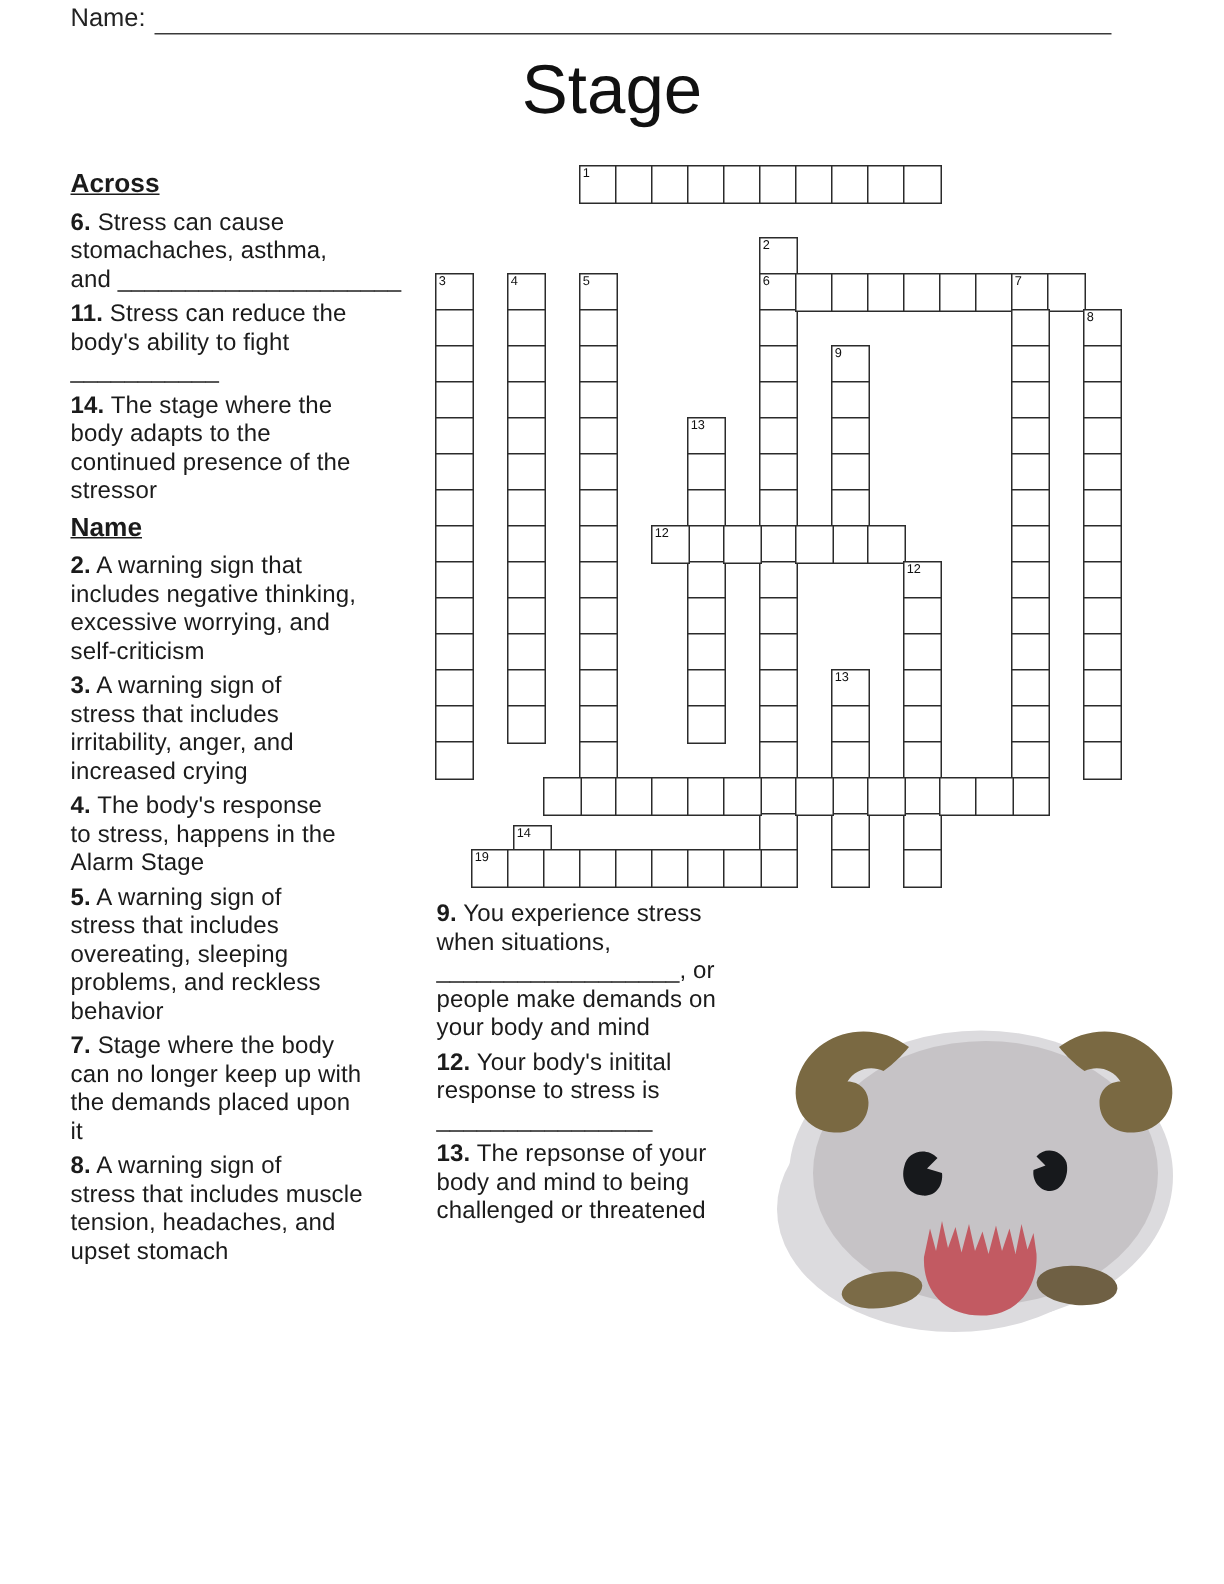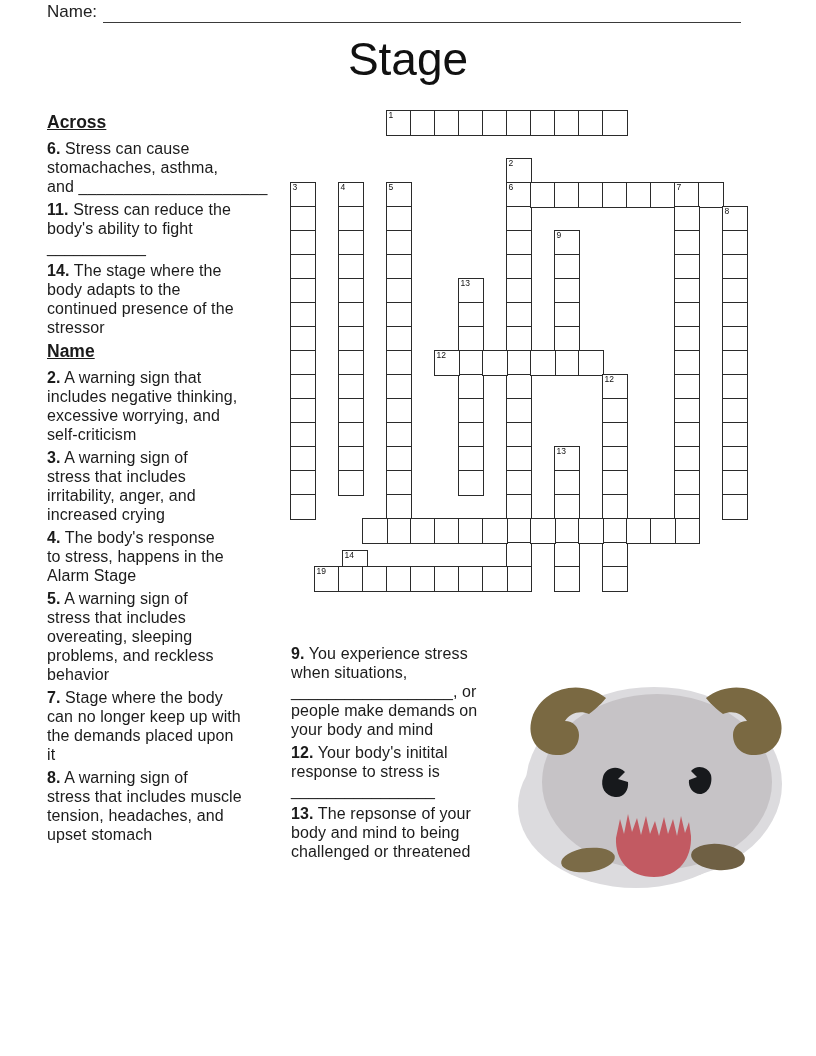--- a/index.html
+++ b/index.html
@@ -6,21 +6,21 @@
   .page{
     position:relative;width:816px;height:1056px;background:#ffffff;
     font-family:"Liberation Sans",sans-serif;color:#1b1b1b;overflow:hidden;
     margin:0 auto;
   }
   .name-label{position:absolute;left:47px;top:2px;font-size:17px;color:#222;}
   .name-line{position:absolute;left:103px;top:2px;width:638px;height:20px;border-bottom:1.6px solid #3a3a3a;}
   .title{position:absolute;left:0;top:32px;width:100%;text-align:center;
          font-size:46px;font-weight:400;margin:0;color:#111;}
   .col-left{position:absolute;left:47px;top:112px;width:238px;}
-  .col-mid{position:absolute;left:291px;top:600px;width:232px;margin-top:44px;}
+  .col-mid{position:absolute;left:291px;top:600px;width:232px;}
   .sec-h{font-size:17.5px;font-weight:bold;text-decoration:underline;margin:0 0 6px 0;}
   .clue{margin:0 0 4px 0;font-size:16px;line-height:19px;letter-spacing:0.1px;}
   .cnum{font-weight:bold;}
   #grid{position:absolute;}
   .cell{position:absolute;width:25.6px;height:25.6px;box-sizing:border-box;
         border:1.6px solid #2b2b2b;background:#fff;}
   .cell .n{position:absolute;left:1.5px;top:-1px;font-size:8.5px;line-height:10px;color:#111;}
   #poro{position:absolute;left:516px;top:666px;}
 </style>
 </head>

